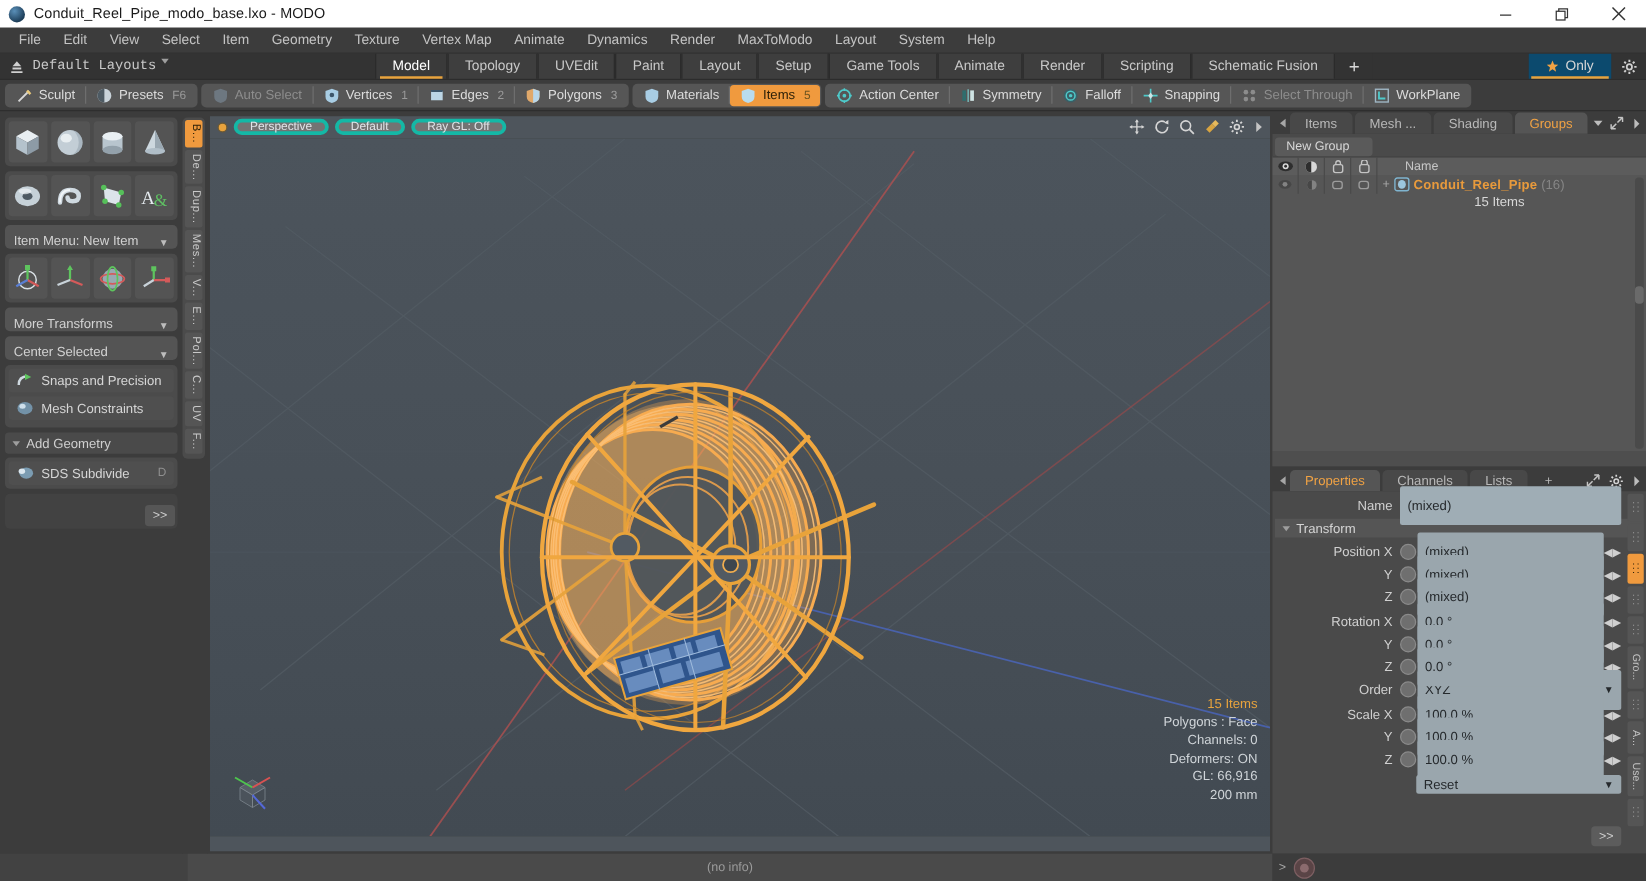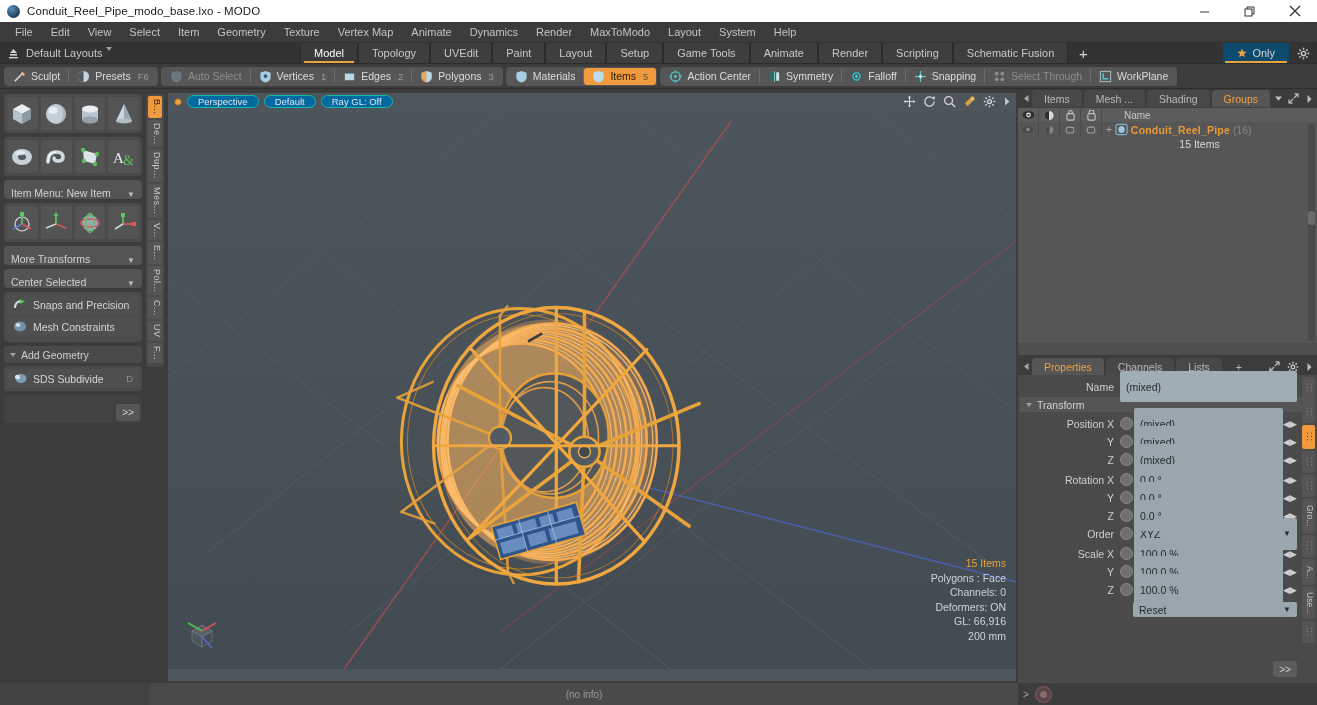--- a/index.html
+++ b/index.html
@@ -42,21 +42,21 @@
     white-space: nowrap;
   }
 
   
   .layoutrow {
     height: 21px; background: #333333; display: flex; align-items: stretch;
     border-bottom: 1px solid #2c2c2c; position: relative;
   }
   .lay-left { display: flex; align-items: center; width: 300px; flex: 0 0 auto; }
   .lay-upicon { width: 26px; display: flex; align-items: center; justify-content: center; }
-  .lay-dd { color: #c8c8c8; font-size: 11px; display: flex; align-items: flex-start; gap: 4px;}
+  .lay-dd { color: #c8c8c8; font-size: 11px; display: flex; align-items: flex-start; gap: 4px; font-family: Liberation Mono, monospace;}
   .lay-tabs { display: flex; align-items: stretch; }
   .lay-tab {
     padding: 0 13px; display: flex; align-items: center; justify-content: center;
     font-size: 11px; color: #c9c9c9; background: #3e3e3e;
     border-left: 1px solid #2b2b2b; border-right: 1px solid #2b2b2b;
     position: relative; white-space: nowrap;
   }
   .lay-tab.active { background: #3a3a3a; color: #ffffff; }
   .lay-tab.active::after {
     content:''; position: absolute; left: 3px; right: 3px; bottom: 0; height: 2px; background: #e8a33d;
@@ -142,21 +142,21 @@
   .vtab.act { background: #f09a3e; color: #2c2008; }
 
   
   .viewwrap { flex: 1 1 auto; background: #3c3c3c; padding: 3px 2px 2px 2px; display: flex; flex-direction: column; }
   .vp-header {
     height: 18px; background: #4e555c; display: flex; align-items: center; gap: 5px;
     padding: 0 6px; position: relative;
   }
   .vp-dot { width: 8px; height: 8px; border-radius: 50%; background: #e8a33d; border: 1px solid #6d5a33;}
   .vp-pill {
-    background: #0369a1; border: 1px solid #14b8a6; border-radius: 8px; height: 13px;
+    background: #737373; border: 3px solid #14b8a6; border-radius: 8px; height: 13px;
     padding: 0 10px; font-size: 9.5px; color: #e0e4e8; display: flex; align-items: center;
     justify-content: center;
   }
   .vp-icons { position: absolute; right: 5px; display: flex; align-items: center; gap: 7px; }
   .vp-canvas { flex: 1 1 auto; position: relative; overflow: hidden; background: #474f56; }
   .vp-stats {
     position: absolute; right: 10px; bottom: 26px; text-align: right; font-size: 10.5px;
     color: #cfd4d8; line-height: 14.5px;
   }
   .vp-stats .hl { color: #e8a33d; }
@@ -893,20 +893,23 @@
             <polyline points="5,11 1,11" stroke="#c4c4c4" stroke-width="1.3" fill="none"></polyline>
             <line x1="1" y1="11" x2="5.5" y2="6.5" stroke="#c4c4c4" stroke-width="1.3"></line>
           </svg>
           <svg width="7" height="10" viewBox="0 0 7 10">
             <polygon points="1.5,1 5.5,5 1.5,9" fill="#bdbdbd"></polygon>
           </svg>
         </div>
       </div>
 
       <div class="rp-body">
+        <div class="newgroup-row">
+          <div class="newgroup-btn">New Group</div>
+        </div>
 
         <div class="tree-hdr">
           <div class="th-col">
             <svg width="13" height="10" viewBox="0 0 14 10">
               <ellipse cx="7" cy="5" rx="6.3" ry="4.2" fill="#2e2e2e"></ellipse>
               <circle cx="7" cy="5" r="2.6" fill="#d8d8d8"></circle>
               <circle cx="7" cy="5" r="1.2" fill="#2e2e2e"></circle>
             </svg>
           </div>
           <div class="th-col">

